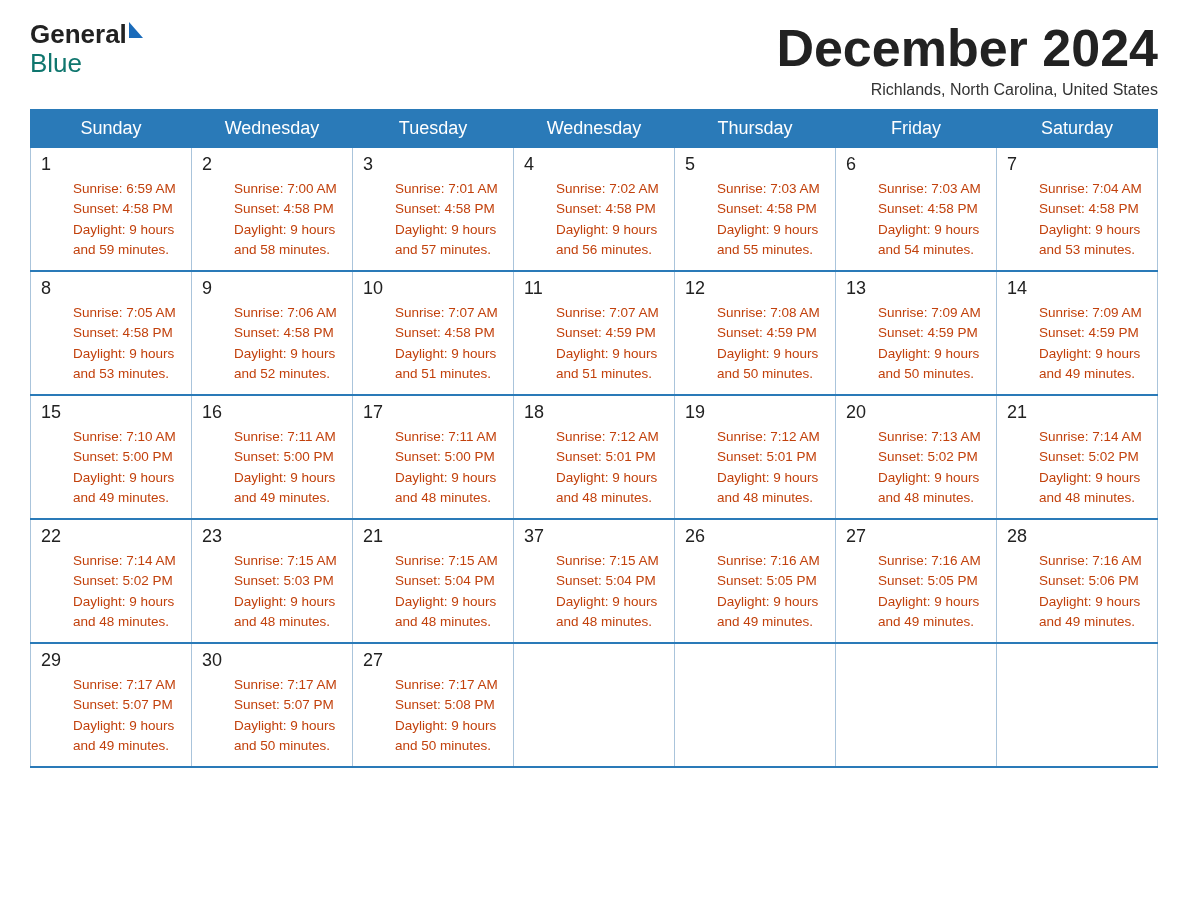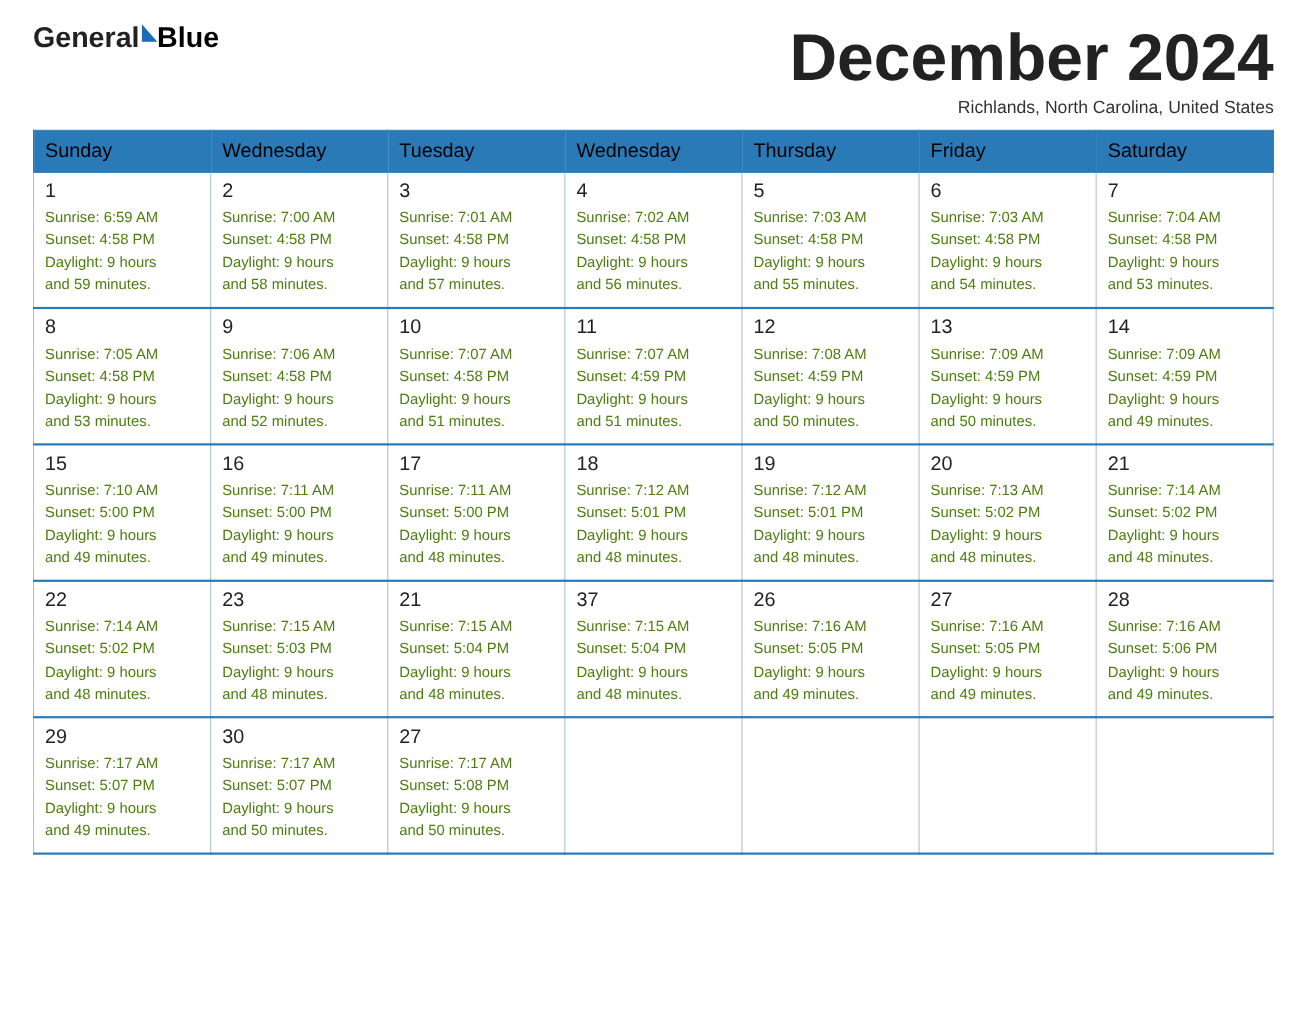--- a/index.html
+++ b/index.html
@@ -24,62 +24,62 @@
       align-items: center;
       gap: 0px;
     }
     .logo-text-general {
       font-size: 26px;
       font-weight: bold;
       color: #222;
     }
     .logo-text-blue {
       font-size: 26px;
-      font-weight: bold;
-      color: #000000;
+      font-weight: normal;
+      color: #0f766e;
     }
     .logo-triangle {
       width: 0;
       height: 0;
       border-left: 14px solid #1a6bba;
       border-top: 16px solid transparent;
       border-bottom: 0px solid transparent;
       margin-left: 2px;
       margin-top: -8px;
       display: inline-block;
     }
 
     .title-area {
       text-align: right;
     }
     .month-title {
-      font-size: 60px;
+      font-size: 52px;
       font-weight: bold;
       color: #222;
       line-height: 1.1;
     }
     .location-title {
       font-size: 16px;
       color: #333;
       margin-top: 4px;
     }
 
     .calendar-table {
       width: 100%;
       border-collapse: collapse;
       margin-top: 10px;
     }
 
     .calendar-table thead tr th {
       background-color: #2a7ab8;
-      color: #000000;
+      color: #ffffff;
       font-size: 18px;
       font-weight: normal;
       padding: 8px 10px;
-      text-align: left;
+      text-align: center;
       border: 1px solid #2a7ab8;
     }
 
     .calendar-table tbody tr td {
       vertical-align: top;
       padding: 6px 10px 10px 10px;
       border: 1px solid #aac4db;
       width: 14.28%;
       min-height: 100px;
     }
@@ -90,34 +90,35 @@
 
     .day-number {
       font-size: 18px;
       font-weight: normal;
       color: #222;
       margin-bottom: 4px;
     }
 
     .day-detail {
       font-size: 13.5px;
-      color: #4d7c0f;
+      color: #c2410c;
       line-height: 1.5;
+      margin-left: 32px;
     }
 
     .empty-cell {
       background: #fff;
     }
   </style>
 </head>
 <body>
 
 <div class="header-area">
   <div class="logo">
-    <div style="display:flex; flex-direction:row; align-items:flex-start; line-height:1.1;">
+    <div style="display:flex; flex-direction:column; align-items:flex-start; line-height:1.1;">
       <div style="display:flex; align-items:center;">
         <span class="logo-text-general">General</span>
         <span class="logo-triangle"></span>
       </div>
       <span class="logo-text-blue" style="margin-left:0;">Blue</span>
     </div>
   </div>
   <div class="title-area">
     <div class="month-title">December 2024</div>
     <div class="location-title">Richlands, North Carolina, United States</div>

